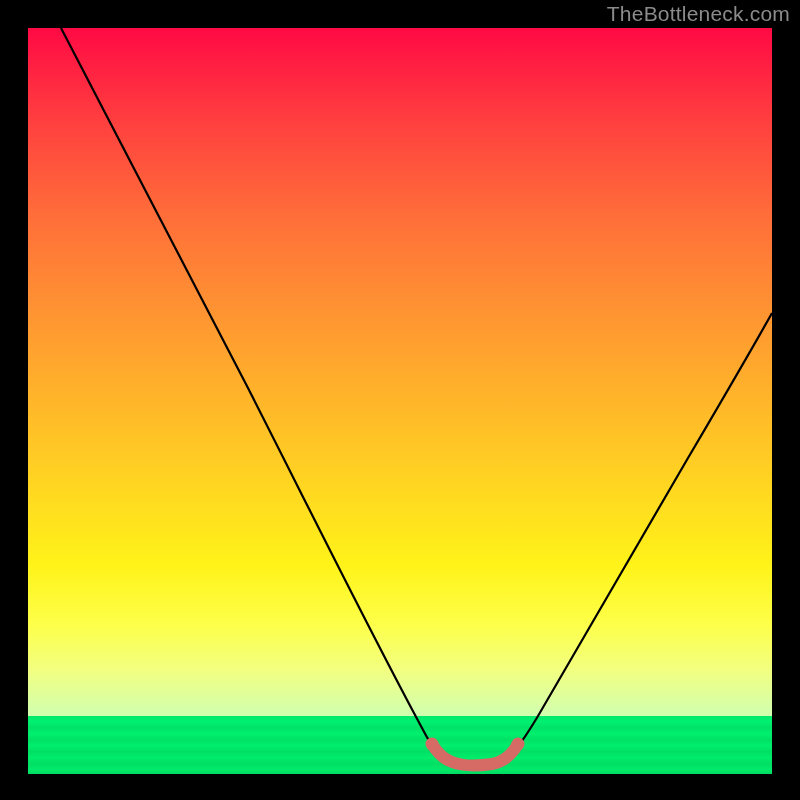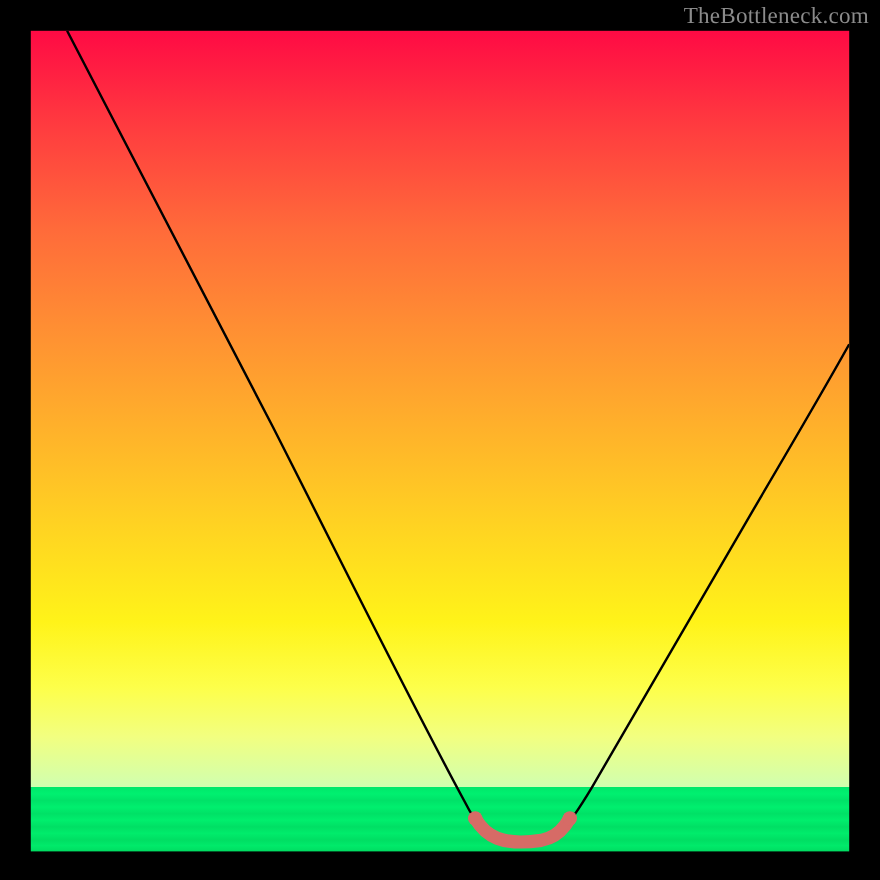--- a/index.html
+++ b/index.html
@@ -45,21 +45,21 @@
       #00ec6b 97.8%,
       #00de63 98.6%,
       #00ea6a 99.3%,
       #00dc61 100%
     );
   }
   .watermark {
     position: absolute;
     top: 2px;
     right: 10px;
-    font-family: Liberation Serif, serif;
+    font-family: Liberation Sans, sans-serif;
     font-size: 21px;
     color: #8b8b8b;
     letter-spacing: 0.2px;
     user-select: none;
   }
   svg.curve {
     position: absolute;
     top: 0;
     left: 0;
     width: 744px;

